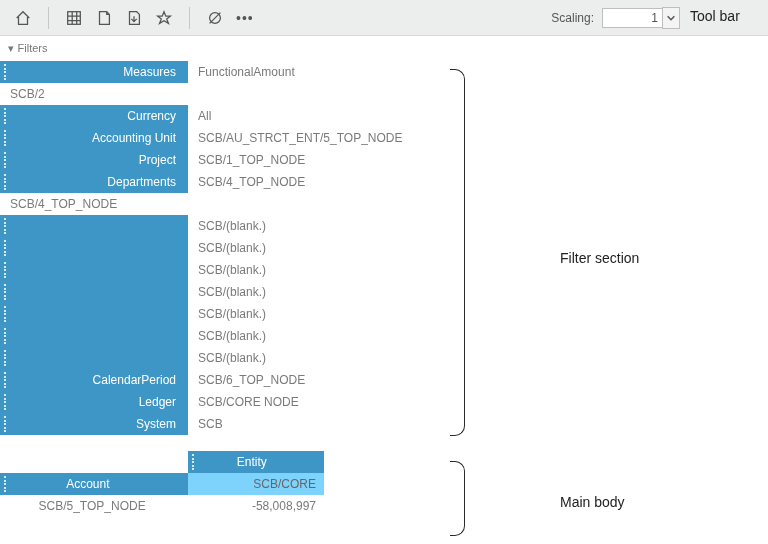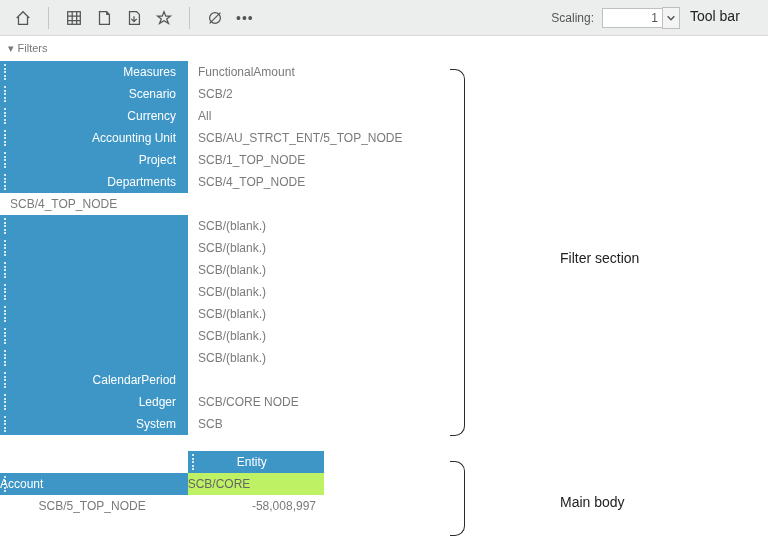--- a/index.html
+++ b/index.html
@@ -26,25 +26,25 @@
 .drag i{display:block;width:2px;height:2px;background:rgba(255,255,255,.8)}
 .filter-value{flex:1;color:#7a7a7a;padding-left:10px;font-size:12px}
 .bracket-col{width:26px;position:relative}
 .bracket{position:absolute;border:1.2px solid #2a2a2a;border-left:none}
 .bracket.top{left:4px;width:14px;border-bottom:none;border-top-right-radius:10px}
 .bracket.bot{left:4px;width:14px;border-top:none;border-bottom-right-radius:10px}
 .ann{position:absolute;font-size:14px;color:#222}
 .gap{height:16px}
 .body-panel{width:324px}
 .body-row{display:flex;height:22px;line-height:22px}
-.row-head{width:220px;background:#3d96c6;color:#fff;text-align:left;padding-right:12px;box-sizing:border-box;position:relative;font-size:12px}
+.row-head{width:220px;background:#3d96c6;color:#fff;text-align:center;padding-right:12px;box-sizing:border-box;position:relative;font-size:12px}
 .row-head.blank{background:transparent}
 .col-cell{width:160px;text-align:right;padding-right:8px;box-sizing:border-box;font-size:12px}
 .col-head{background:#3d96c6;color:#fff;text-align:center;position:relative}
-.col-sub{background:#bef264;color:#666;text-align:left}
+.col-sub{background:#7dd3fc;color:#666;text-align:right}
 .data-val{color:#7a7a7a}
 .data-label{color:#7a7a7a;text-align:center;padding-left:8px}
 </style>
 </head>
 <body>
 <div class="page">
 
 <div class="toolbar">
   <span class="icon">
         <svg viewBox="0 0 20 20">
@@ -104,27 +104,20 @@
           <div class="filter-label"><span class="drag">
               <i></i>
               <i></i>
               <i></i>
               <i></i>
               <i></i>
             </span><span>Measures</span></div>
           <div class="filter-value">FunctionalAmount</div>
         </div>
         <div class="filter-row">
-          <div class="filter-label"><span class="drag">
-              <i></i>
-              <i></i>
-              <i></i>
-              <i></i>
-              <i></i>
-            </span><span>Scenario</span></div>
           <div class="filter-value">SCB/2</div>
         </div>
         <div class="filter-row">
           <div class="filter-label"><span class="drag">
               <i></i>
               <i></i>
               <i></i>
               <i></i>
               <i></i>
             </span><span>Currency</span></div>
@@ -234,20 +227,21 @@
           <div class="filter-value">SCB/(blank.)</div>
         </div>
         <div class="filter-row">
           <div class="filter-label"><span class="drag">
               <i></i>
               <i></i>
               <i></i>
               <i></i>
               <i></i>
             </span><span>CalendarPeriod</span></div>
+          <div class="filter-value">SCB/6_TOP_NODE</div>
         </div>
         <div class="filter-row">
           <div class="filter-label"><span class="drag">
               <i></i>
               <i></i>
               <i></i>
               <i></i>
               <i></i>
             </span><span>Ledger</span></div>
           <div class="filter-value">SCB/CORE NODE</div>

